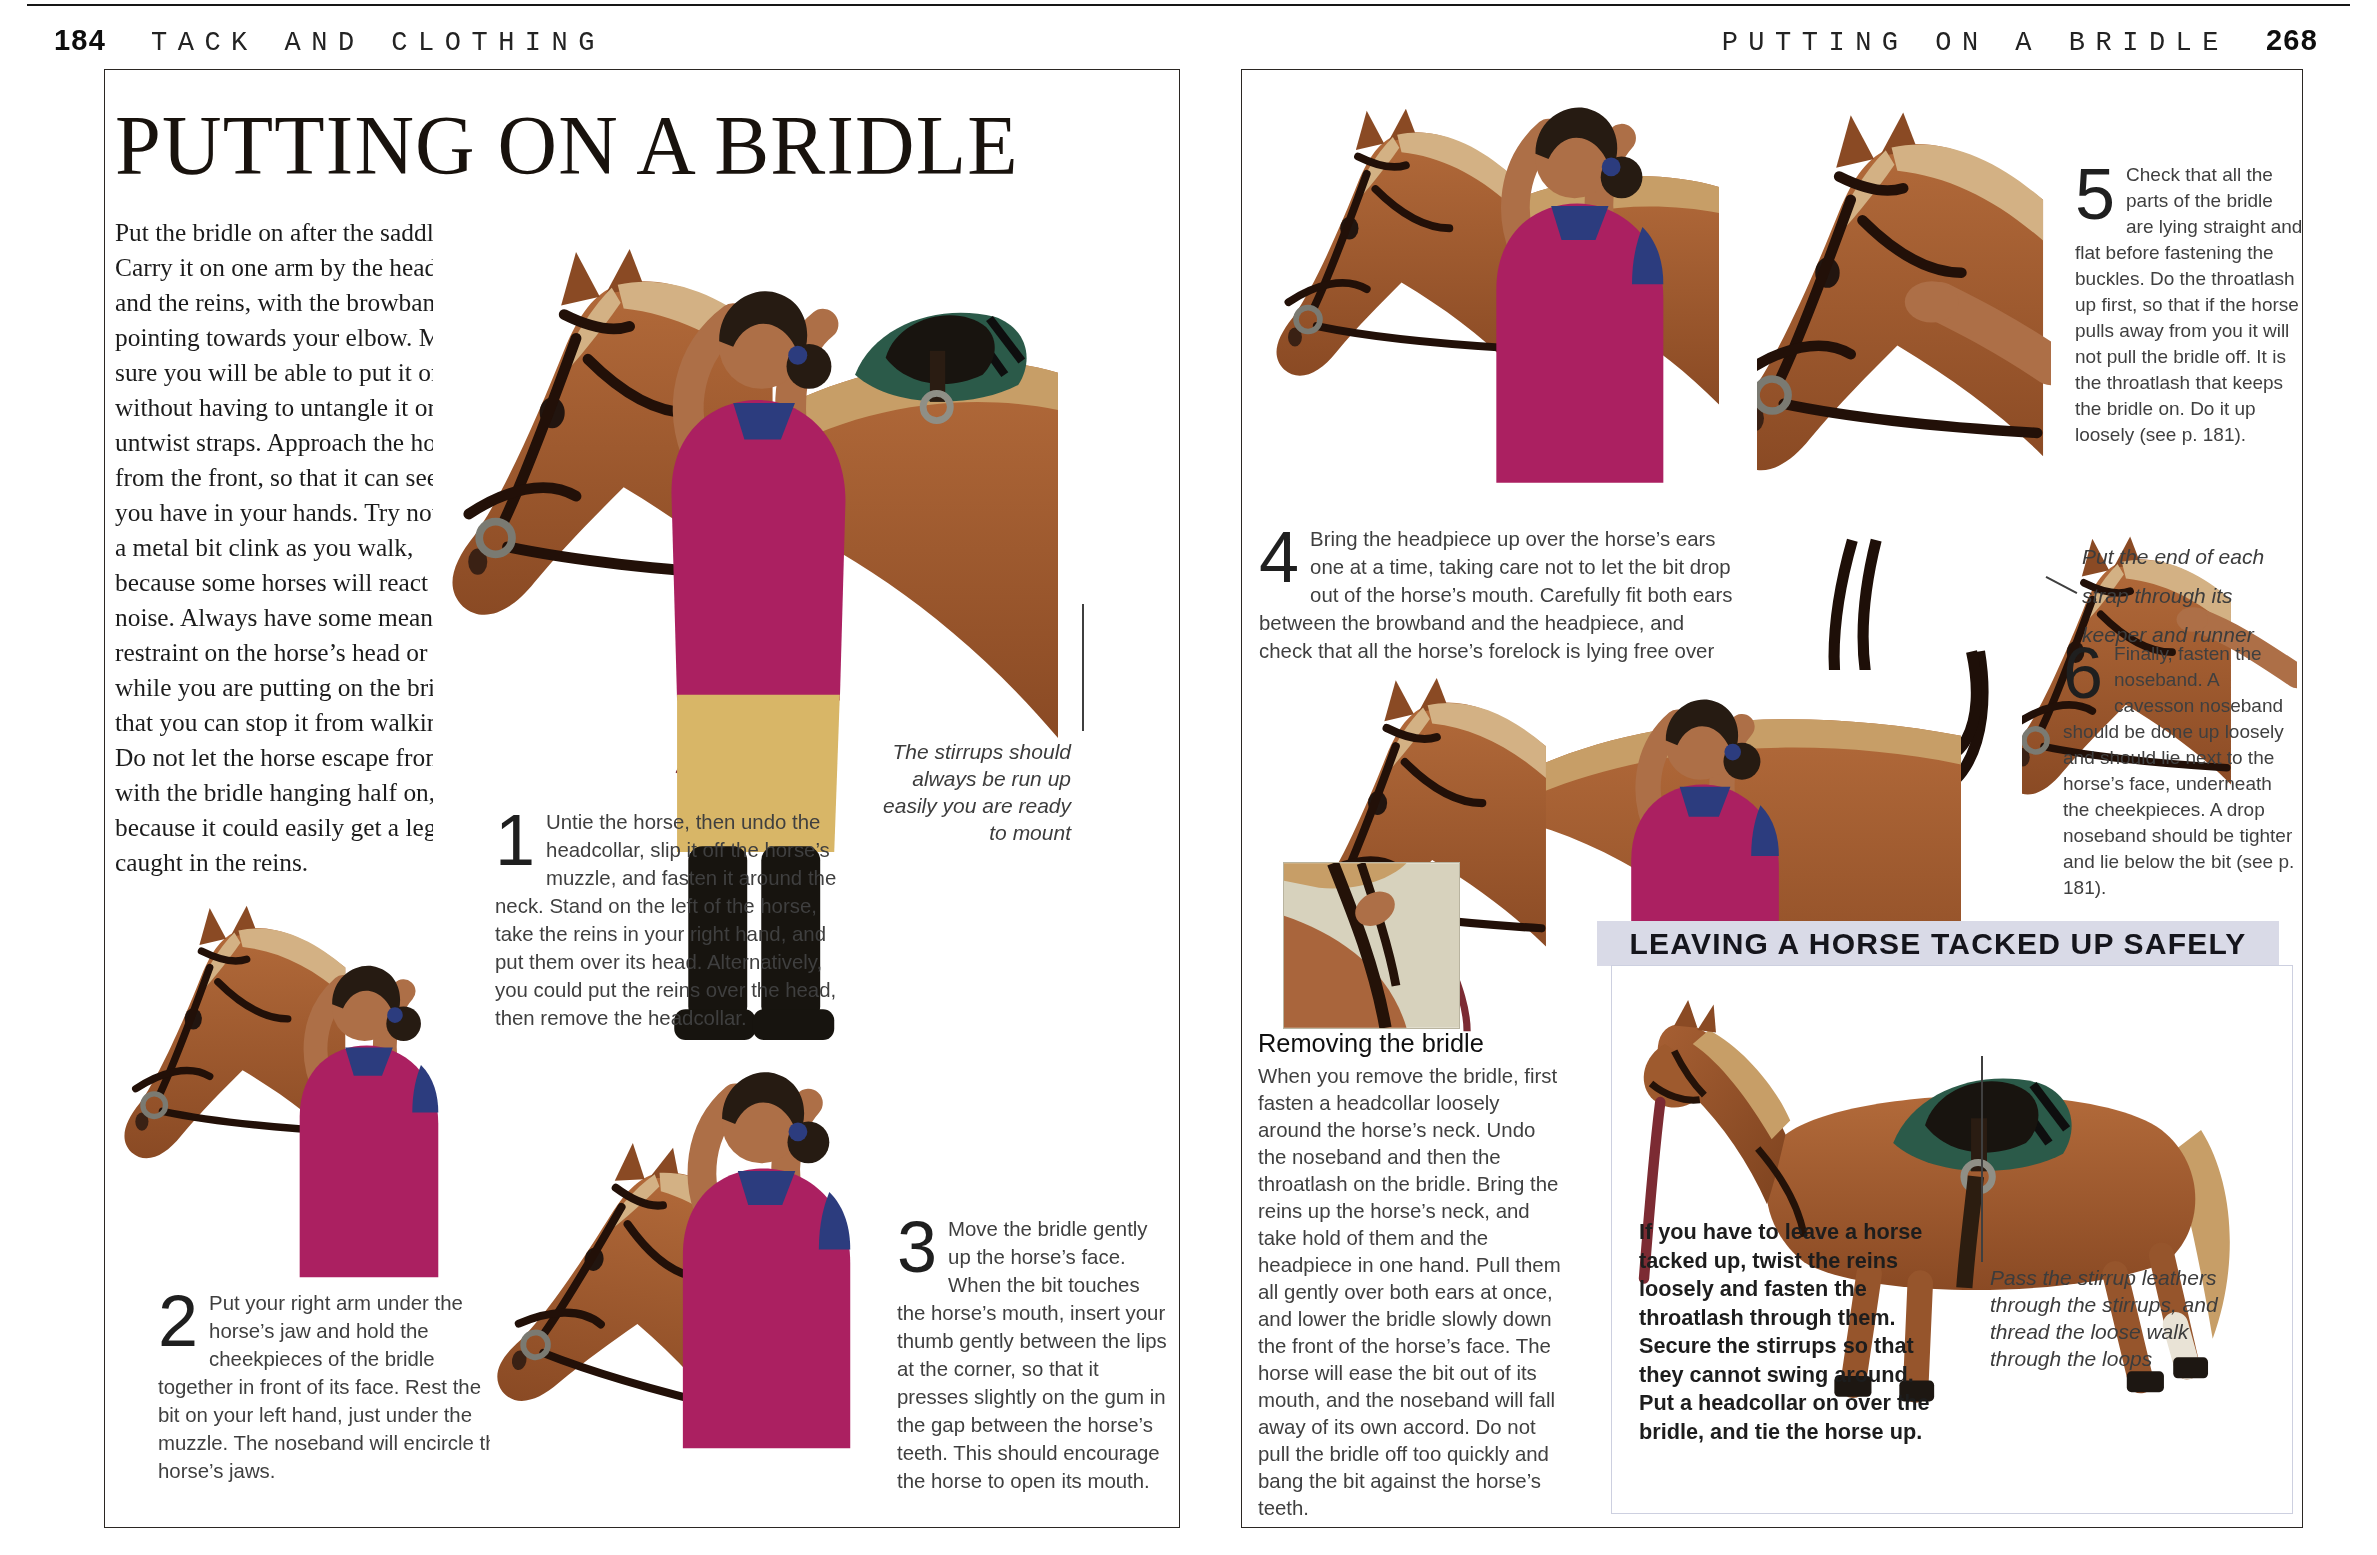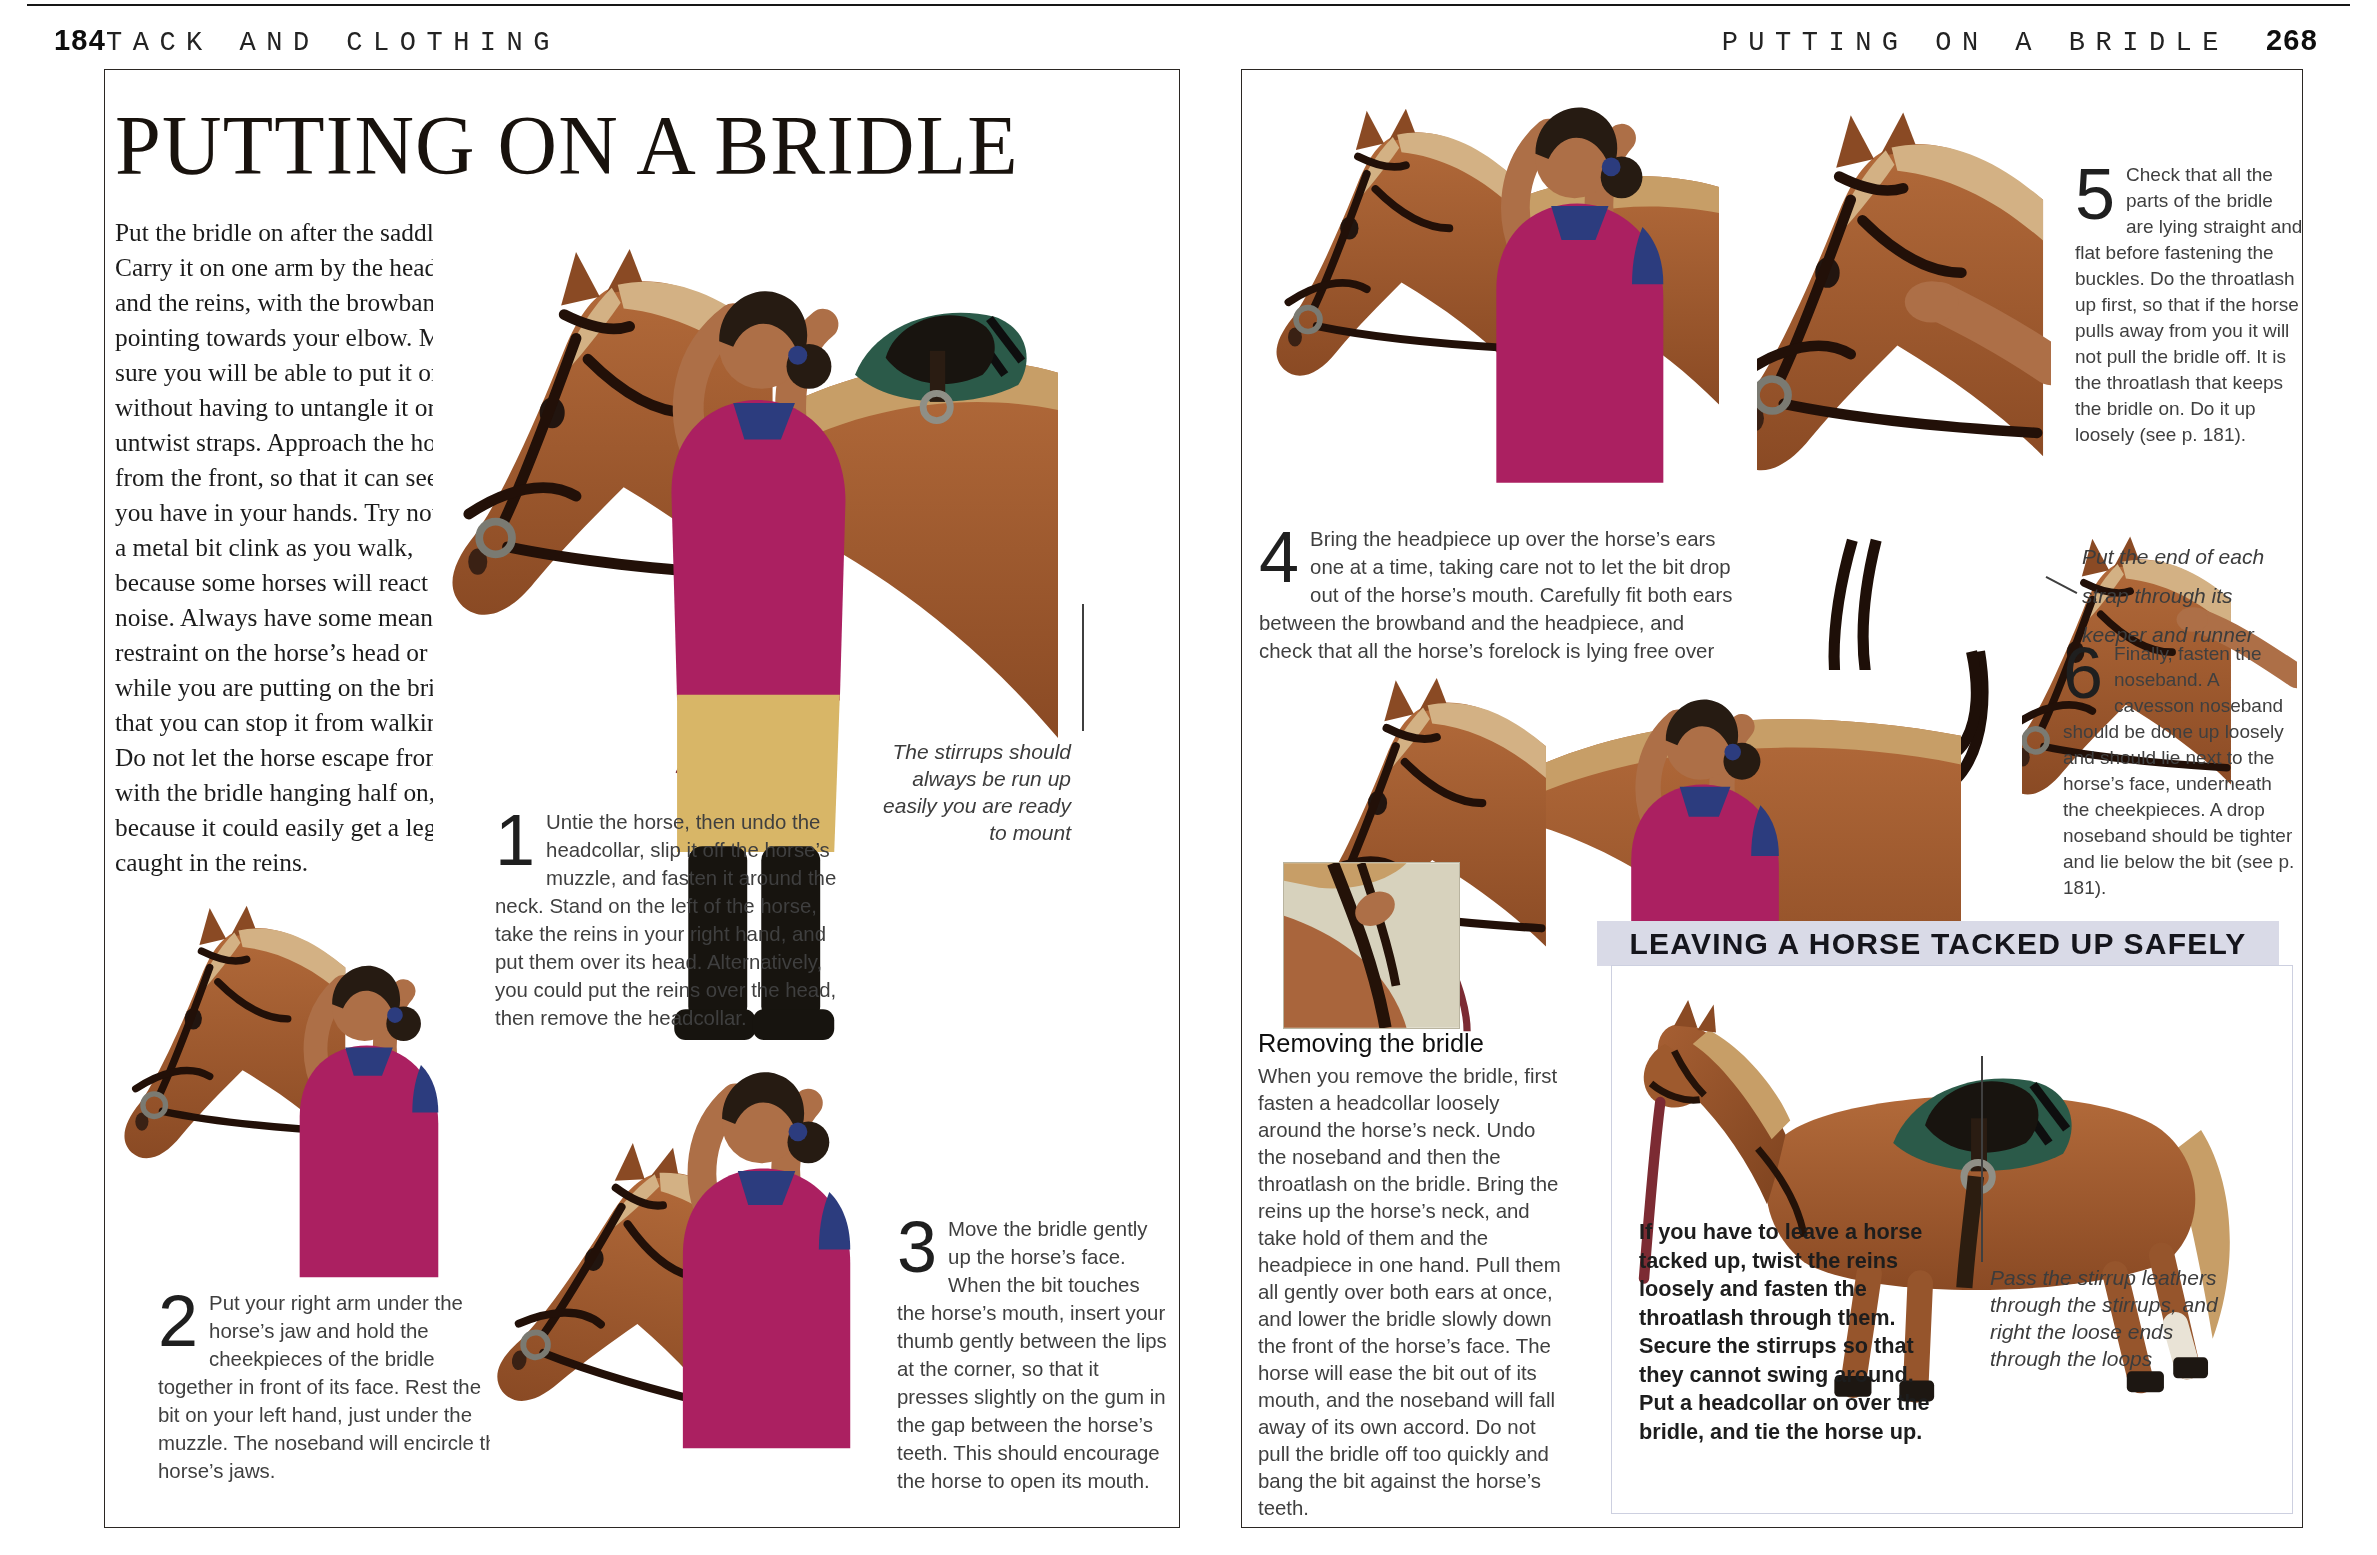--- a/index.html
+++ b/index.html
@@ -123,21 +123,21 @@
       <use href="#saddleG" xlink:href="#saddleG" x="104" y="28" width="92" height="61"></use>
       <path d="M146,82 C144,100 142,116 141,130" stroke="#2c1d10" stroke-width="7" fill="none"></path>
     </symbol>
   </defs>
 </svg>
 
 <div class="abs toprule" style="left:27px;top:3.7px;width:2323px;height:2.5px"></div>
 <div class="abs pagebox" style="left:104px;top:69px;width:1076px;height:1459px"></div>
 <div class="abs pagebox" style="left:1241px;top:69px;width:1062px;height:1459px"></div>
 
-<header class="abs" style="left:54px;top:23.5px;display:flex;align-items:baseline">
+<header class="abs" style="left:54px;top:23.5px;display:flex;gap:45px;align-items:baseline">
   <span class="pagenum">184</span>
   <span class="runhead">TACK AND CLOTHING</span>
 </header>
 <header class="abs" style="right:59px;top:23.5px;display:flex;gap:37px;align-items:baseline">
   <span class="runhead">PUTTING ON A BRIDLE</span>
   <span class="pagenum">268</span>
 </header>
 
 <h1 class="abs serif title" style="left:115px;top:93px">PUTTING ON A BRIDLE</h1>
 <p class="abs serif intro" style="left:115px;top:215px;width:384px">Put the bridle on after the saddle. Carry it on one arm by the headpiece and the reins, with the browband pointing towards your elbow. Make sure you will be able to put it on without having to untangle it or untwist straps. Approach the horse from the front, so that it can see what you have in your hands. Try not to let a metal bit clink as you walk, because some horses will react to the noise. Always have some means of restraint on the horse’s head or neck while you are putting on the bridle so that you can stop it from walking off. Do not let the horse escape from you with the bridle hanging half on, because it could easily get a leg caught in the reins.</p>
@@ -253,14 +253,14 @@
   <span>LEAVING A HORSE TACKED UP SAFELY</span>
 </div>
 <div class="abs boxborder" style="left:1611px;top:965px;width:682px;height:549px"></div>
 <div class="ph" style="left:1637px;top:986px;width:650px;height:441px">
   <svg viewBox="0 0 280 190" xmlns="http://www.w3.org/2000/svg" xmlns:xlink="http://www.w3.org/1999/xlink">
     <use href="#horseStand" xlink:href="#horseStand" width="280" height="190"></use>
   </svg>
 </div>
 <div class="abs leader" style="left:1981px;top:1056px;width:1.9px;height:206px"></div>
 <div class="abs boxbold" style="left:1639px;top:1218px;width:310px">If you have to leave a horse tacked up, twist the reins loosely and fasten the throatlash through them. Secure the stirrups so that they cannot swing around. Put a headcollar on over the bridle, and tie the horse up.</div>
-<div class="abs cap" style="left:1990px;top:1264px;width:228px">Pass the stirrup leathers through the stirrups, and right the loose ends through the loops</div>
+<div class="abs cap" style="left:1990px;top:1264px;width:228px">Pass the stirrup leathers through the stirrups, and thread the loose walk through the loops</div>
 
 
 </body></html>

